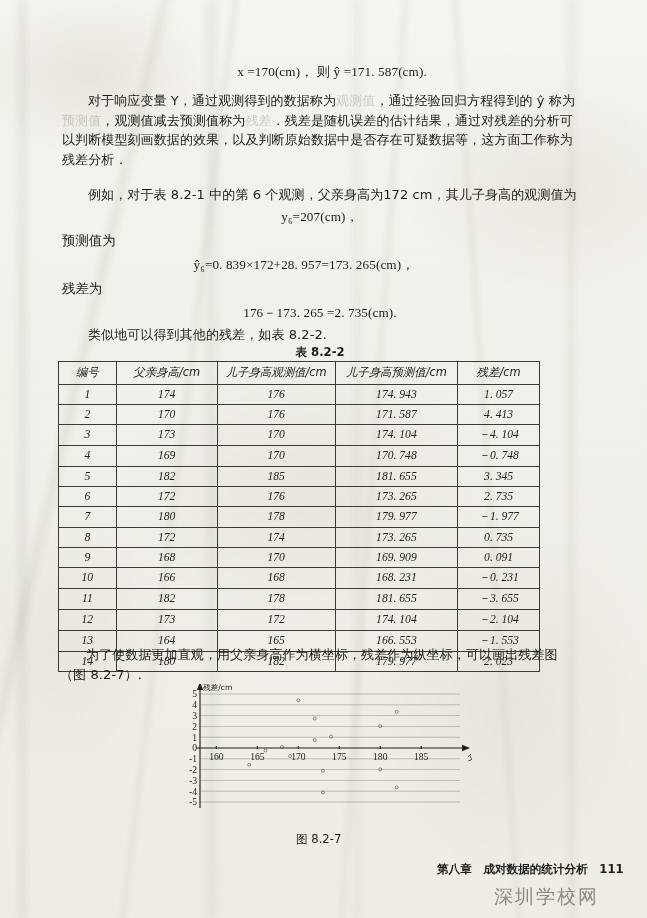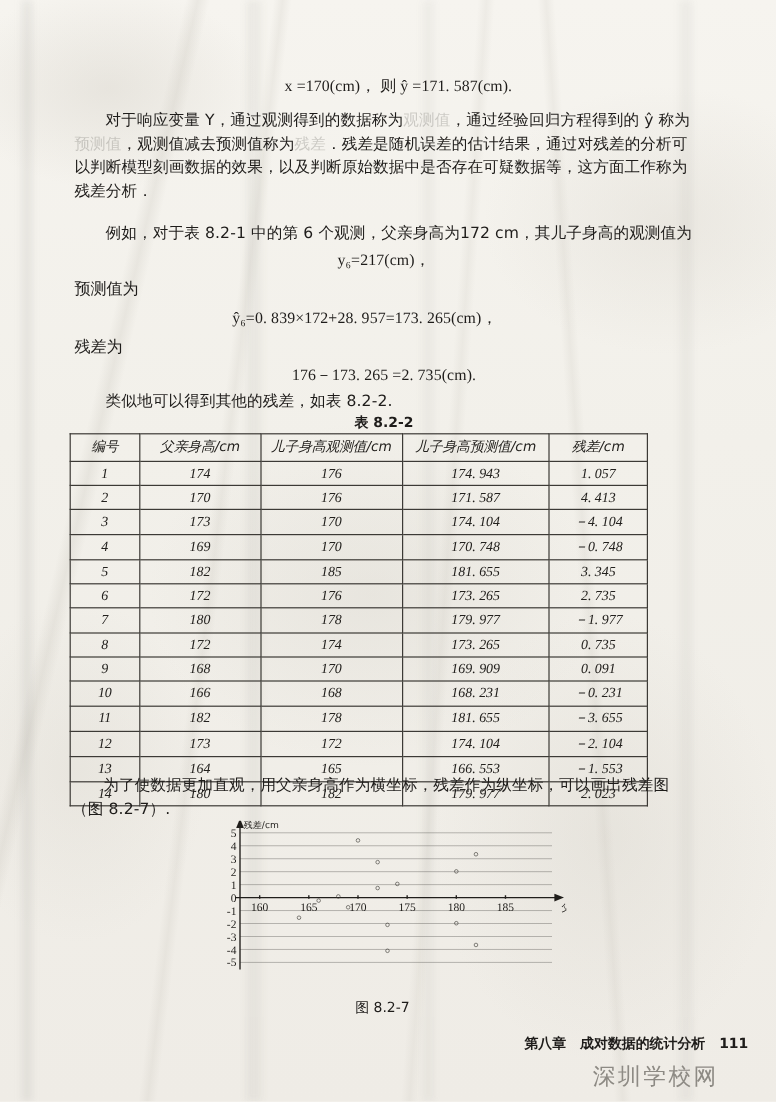--- a/index.html
+++ b/index.html
@@ -113,21 +113,21 @@
 <div class="band" style="left:566px;top:0;width:11px;height:918px;opacity:.7;"></div>
 
 <div class="content">
 
   <div class="eq" style="position:absolute;left:72px;top:63px;width:520px;">x =170(cm)， 则 ŷ =171. 587(cm).</div>
 
   <div class="para" style="position:absolute;left:62px;top:91px;width:520px;"><span>对于响应变量 Y，通过观测得到的数据称为</span><span class="faded">观测值</span><span>，通过经验回归方程得到的 ŷ 称为</span><span class="faded">预测值</span><span>，观测值减去预测值称为</span><span class="faded">残差</span><span>．残差是随机误差的估计结果，通过对残差的分析可以判断模型刻画数据的效果，以及判断原始数据中是否存在可疑数据等，这方面工作称为残差分析．</span></div>
 
   <div class="para" style="position:absolute;left:62px;top:185px;width:520px;">例如，对于表 8.2-1 中的第 6 个观测，父亲身高为172 cm，其儿子身高的观测值为</div>
 
-  <div class="eq" style="position:absolute;left:60px;top:208px;width:520px;">y₆=217(cm)，</div>
+  <div class="eq" style="position:absolute;left:60px;top:208px;width:520px;">y₆=207(cm)，</div>
 
   <div class="lead" style="position:absolute;left:62px;top:232px;">预测值为</div>
 
   <div class="eq" style="position:absolute;left:44px;top:256px;width:520px;">ŷ₆=0. 839×172+28. 957=173. 265(cm)，</div>
 
   <div class="lead" style="position:absolute;left:62px;top:280px;">残差为</div>
 
   <div class="eq" style="position:absolute;left:60px;top:304px;width:520px;">176－173. 265 =2. 735(cm).</div>
 
   <div class="para" style="position:absolute;left:62px;top:325px;width:520px;">类似地可以得到其他的残差，如表 8.2-2.</div>

